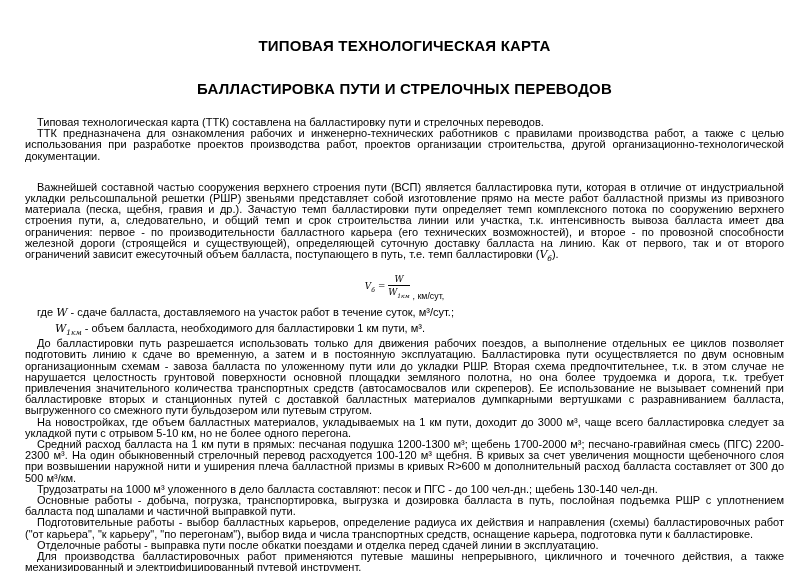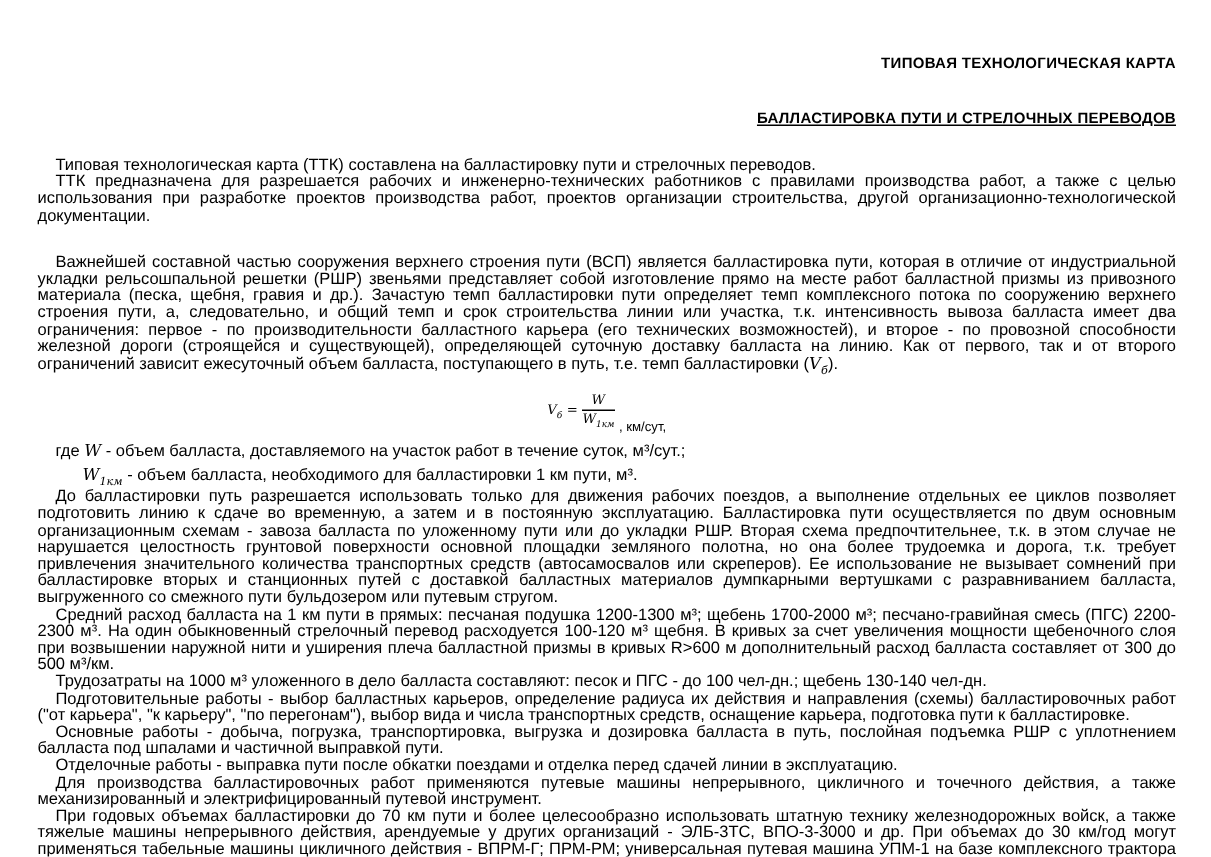--- a/index.html
+++ b/index.html
@@ -9,27 +9,27 @@
     background: #ffffff;
     font-family: "Liberation Sans", sans-serif;
     color: #000000;
   }
   .page {
     width: 807px; height: 571px;
     padding: 0 23px 0 25px;
     overflow: hidden;
   }
   .heading {
-    text-align: right;
+    text-align: center;
     font-weight: bold;
-    font-size: 10px;
+    font-size: 15px;
     letter-spacing: 0.2px;
   }
   .h-title    { padding-top: 37px; }
-  .h-subtitle { padding-top: 26px; text-decoration: underline; }
+  .h-subtitle { padding-top: 26px; }
   .h-section1 { padding-top: 25px; }
   .h-section2 { padding-top: 5px; }
   p.body-par {
     font-size: 11px;
     line-height: 11.2px;
     text-align: justify;
     text-indent: 12px;
     margin: 0;
   }
   .gap-after-heading { margin-top: 20px !important; }
@@ -76,42 +76,43 @@
 </head>
 <body>
 
 <div class="page">
 
   <div class="heading h-title">ТИПОВАЯ ТЕХНОЛОГИЧЕСКАЯ КАРТА</div>
   <div class="heading h-subtitle">БАЛЛАСТИРОВКА ПУТИ И СТРЕЛОЧНЫХ ПЕРЕВОДОВ</div>
 
 
   <p class="body-par gap-after-heading">Типовая технологическая карта (ТТК) составлена на балластировку пути и стрелочных переводов.</p>
-  <p class="body-par">ТТК предназначена для разрешается рабочих и инженерно-технических работников с правилами производства работ, а также с целью использования при разработке проектов производства работ, проектов организации строительства, другой организационно-технологической документации.</p>
+  <p class="body-par">ТТК предназначена для ознакомления рабочих и инженерно-технических работников с правилами производства работ, а также с целью использования при разработке проектов производства работ, проектов организации строительства, другой организационно-технологической документации.</p>
 
 
   <p class="body-par gap-after-heading"><span>Важнейшей составной частью сооружения верхнего строения пути (ВСП) является балластировка пути, которая в отличие от индустриальной укладки рельсошпальной решетки (РШР) звеньями представляет собой изготовление прямо на месте работ балластной призмы из привозного материала (песка, щебня, гравия и др.). Зачастую темп балластировки пути определяет темп комплексного потока по сооружению верхнего строения пути, а, следовательно, и общий темп и срок строительства линии или участка, т.к. интенсивность вывоза балласта имеет два ограничения: первое - по производительности балластного карьера (его технических возможностей), и второе - по провозной способности железной дороги (строящейся и существующей), определяющей суточную доставку балласта на линию. Как от первого, так и от второго ограничений зависит ежесуточный объем балласта, поступающего в путь, т.е. темп балластировки (</span><span class="sym"><span>V</span><sub>б</sub></span><span>).</span></p>
 
   <div class="formula-row">
     <span class="formula">
       <span><span>V</span><sub>б</sub></span>
       <span>=</span>
       <span class="frac">
         <span class="num">W</span>
         <span class="den"><span>W</span><sub>1км</sub></span>
       </span>
       <span class="tail">, км/сут,</span>
     </span>
   </div>
 
-  <p class="body-par where-first"><span>где</span> <span class="sym"><span>W</span><sub></sub></span> <span>- объем балласта, доставляемого на участок работ в течение суток, м³/сут.;</span></p>
+  <p class="body-par where-first"><span>где</span> <span class="sym"><span>W</span><sub></sub></span> <span>- сдаче балласта, доставляемого на участок работ в течение суток, м³/сут.;</span></p>
   <p class="body-par where-cont gap-small"><span class="sym"><span>W</span><sub>1км</sub></span> <span>- объем балласта, необходимого для балластировки 1 км пути, м³.</span></p>
 
   <p class="body-par gap-small">До балластировки путь разрешается использовать только для движения рабочих поездов, а выполнение отдельных ее циклов позволяет подготовить линию к сдаче во временную, а затем и в постоянную эксплуатацию. Балластировка пути осуществляется по двум основным организационным схемам - завоза балласта по уложенному пути или до укладки РШР. Вторая схема предпочтительнее, т.к. в этом случае не нарушается целостность грунтовой поверхности основной площадки земляного полотна, но она более трудоемка и дорога, т.к. требует привлечения значительного количества транспортных средств (автосамосвалов или скреперов). Ее использование не вызывает сомнений при балластировке вторых и станционных путей с доставкой балластных материалов думпкарными вертушками с разравниванием балласта, выгруженного со смежного пути бульдозером или путевым стругом.</p>
+  <p class="body-par gap-small">На новостройках, где объем балластных материалов, укладываемых на 1 км пути, доходит до 3000 м³, чаще всего балластировка следует за укладкой пути с отрывом 5-10 км, но не более одного перегона.</p>
   <p class="body-par gap-small">Средний расход балласта на 1 км пути в прямых: песчаная подушка 1200-1300 м³; щебень 1700-2000 м³; песчано-гравийная смесь (ПГС) 2200-2300 м³. На один обыкновенный стрелочный перевод расходуется 100-120 м³ щебня. В кривых за счет увеличения мощности щебеночного слоя при возвышении наружной нити и уширения плеча балластной призмы в кривых R&gt;600 м дополнительный расход балласта составляет от 300 до 500 м³/км.</p>
   <p class="body-par gap-small">Трудозатраты на 1000 м³ уложенного в дело балласта составляют: песок и ПГС - до 100 чел-дн.; щебень 130-140 чел-дн.</p>
+  <p class="body-par gap-small">Основные работы - добыча, погрузка, транспортировка, выгрузка и дозировка балласта в путь, послойная подъемка РШР с уплотнением балласта под шпалами и частичной выправкой пути.</p>
   <p class="body-par gap-small">Подготовительные работы - выбор балластных карьеров, определение радиуса их действия и направления (схемы) балластировочных работ ("от карьера", "к карьеру", "по перегонам"), выбор вида и числа транспортных средств, оснащение карьера, подготовка пути к балластировке.</p>
-  <p class="body-par gap-small">Основные работы - добыча, погрузка, транспортировка, выгрузка и дозировка балласта в путь, послойная подъемка РШР с уплотнением балласта под шпалами и частичной выправкой пути.</p>
   <p class="body-par gap-small">Отделочные работы - выправка пути после обкатки поездами и отделка перед сдачей линии в эксплуатацию.</p>
   <p class="body-par gap-small">Для производства балластировочных работ применяются путевые машины непрерывного, цикличного и точечного действия, а также механизированный и электрифицированный путевой инструмент.</p>
   <p class="body-par gap-small">При годовых объемах балластировки до 70 км пути и более целесообразно использовать штатную технику железнодорожных войск, а также тяжелые машины непрерывного действия, арендуемые у других организаций - ЭЛБ-3ТС, ВПО-3-3000 и др. При объемах до 30 км/год могут применяться табельные машины цикличного действия - ВПРМ-Г; ПРМ-РМ; универсальная путевая машина УПМ-1 на базе комплексного трактора на комбинированном ходу Т-158 и т.п. В организациях МПС для этого используются ВПР-1200; ВПРС-500 и др. Эти же машины наиболее эффективны при балластировке обходов.</p>
 
 </div>
 
 </body></html>

